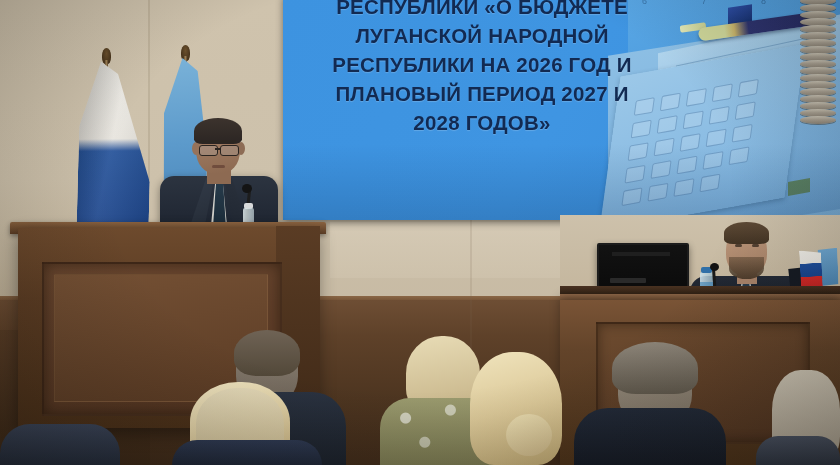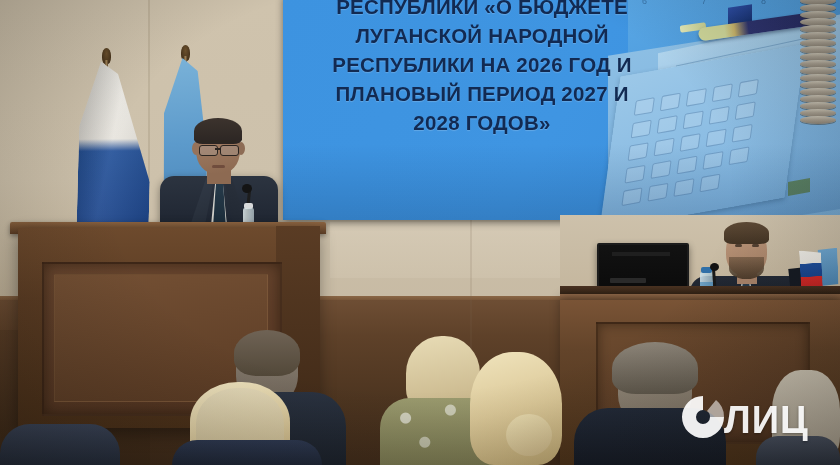--- a/index.html
+++ b/index.html
@@ -463,21 +463,14 @@
   <div class="abs aud" id="a4-bun"></div>
   <div class="abs aud" id="a6-head"></div>
   <div class="abs aud" id="a6-body"></div>
   <div class="abs aud" id="a0-body"></div>
   <div class="abs aud" id="a2-hair"></div>
   <div class="abs aud" id="a2-head"></div>
   <div class="abs aud" id="a2-shoulder"></div>
 
   <div class="abs" id="grade"></div>
 
-  <div class="abs" id="watermark">
-    <svg class="abs" id="wm-mark" viewBox="0 0 46 46">
-      <path d="M23 2 A21 21 0 1 0 44 23 L30 23 A7 7 0 1 1 23 16 Z" fill="rgba(255,255,255,0.92)"></path>
-      <path d="M30 23 L44 23 A21 21 0 0 0 36 6 L27 17 A7 7 0 0 1 30 23 Z" fill="rgba(255,255,255,0.55)"></path>
-    </svg>
-    <div class="abs" id="wm-text">ЛИЦ</div>
-  </div>
 
 </div>
 
 </body></html>

